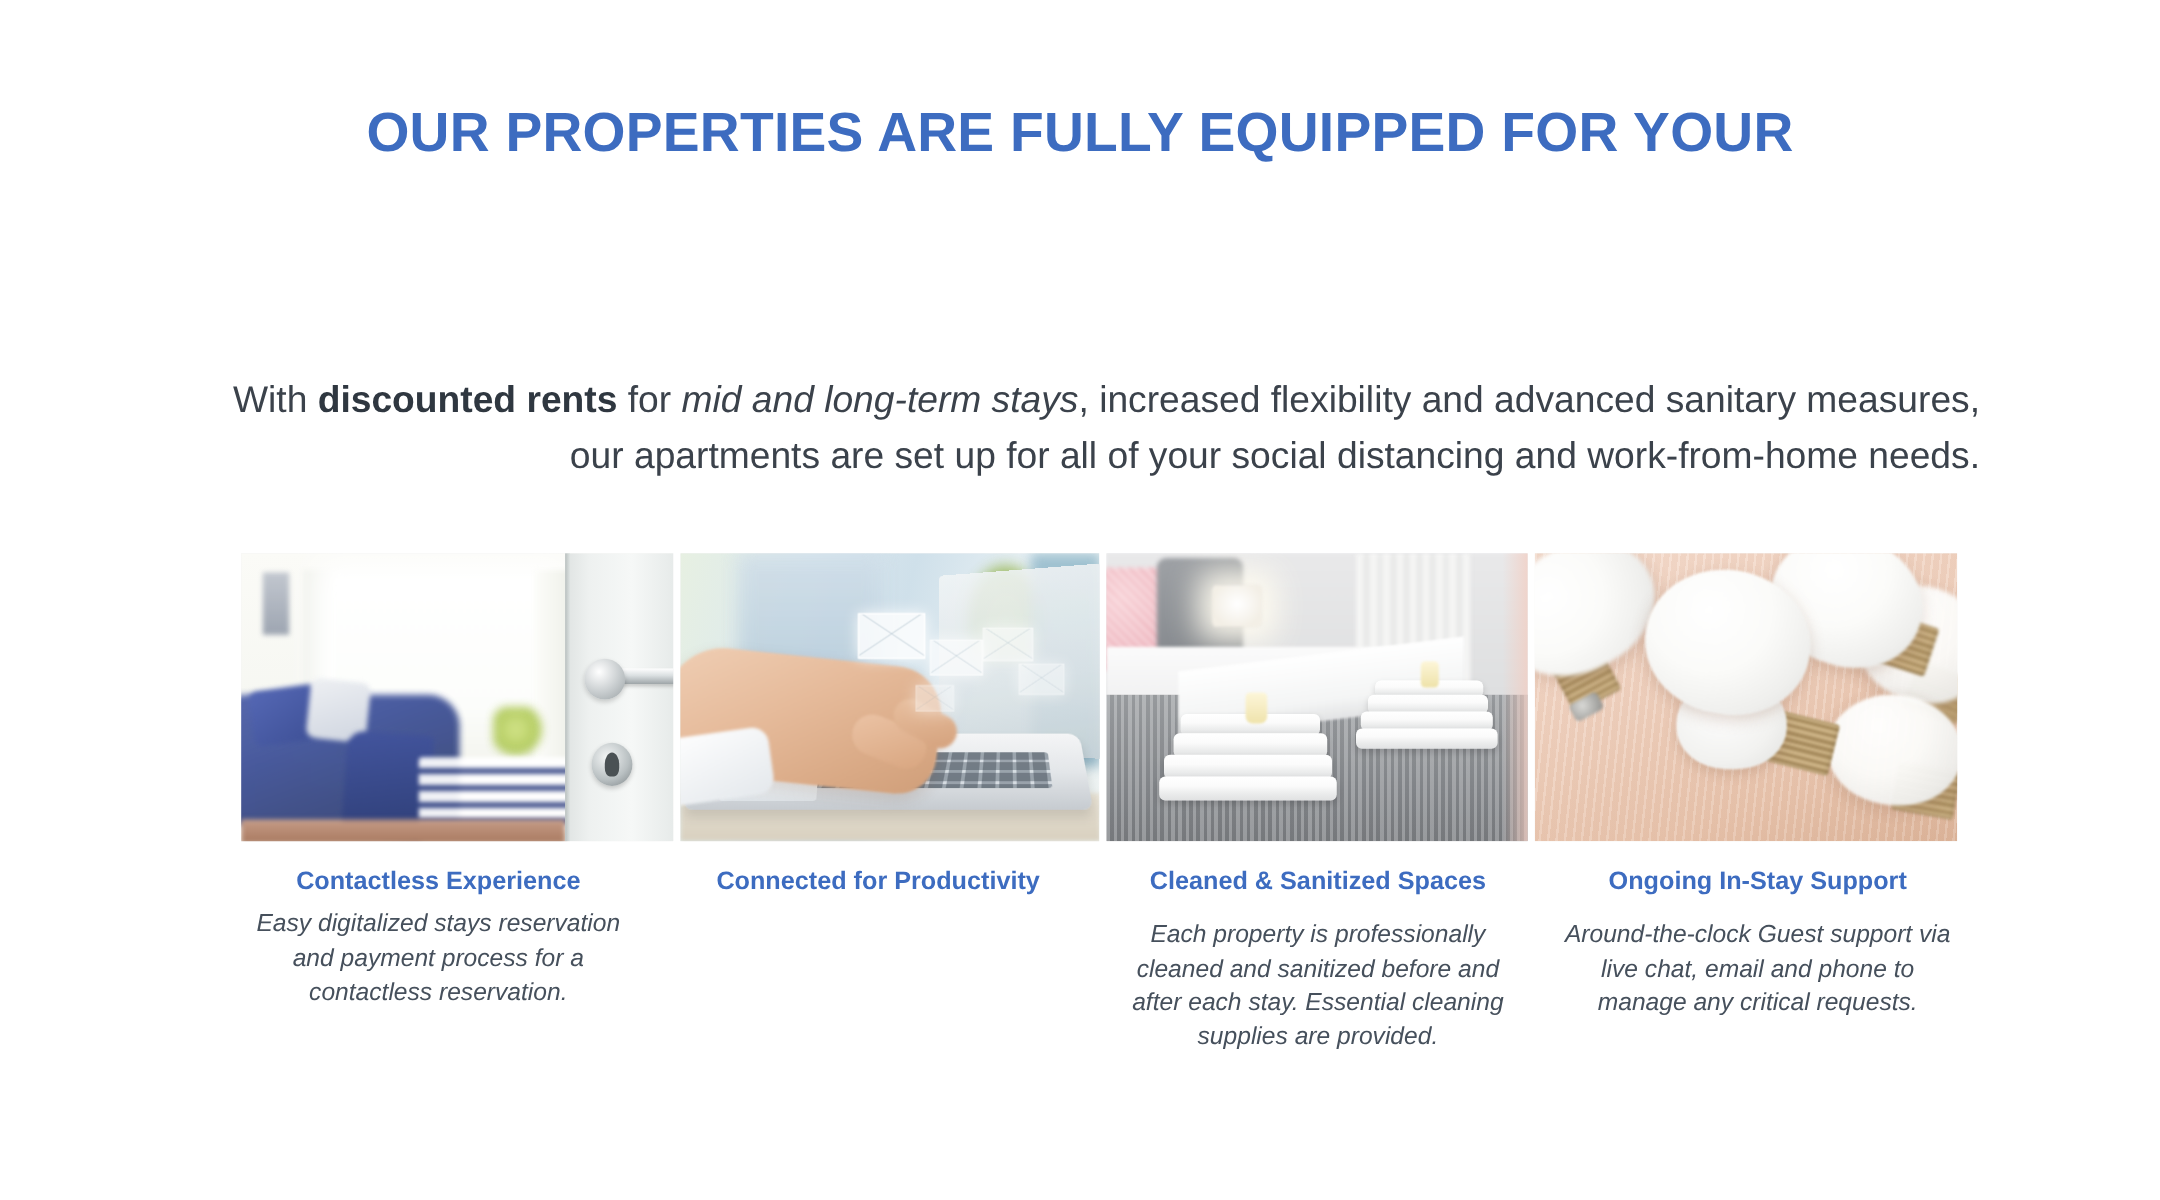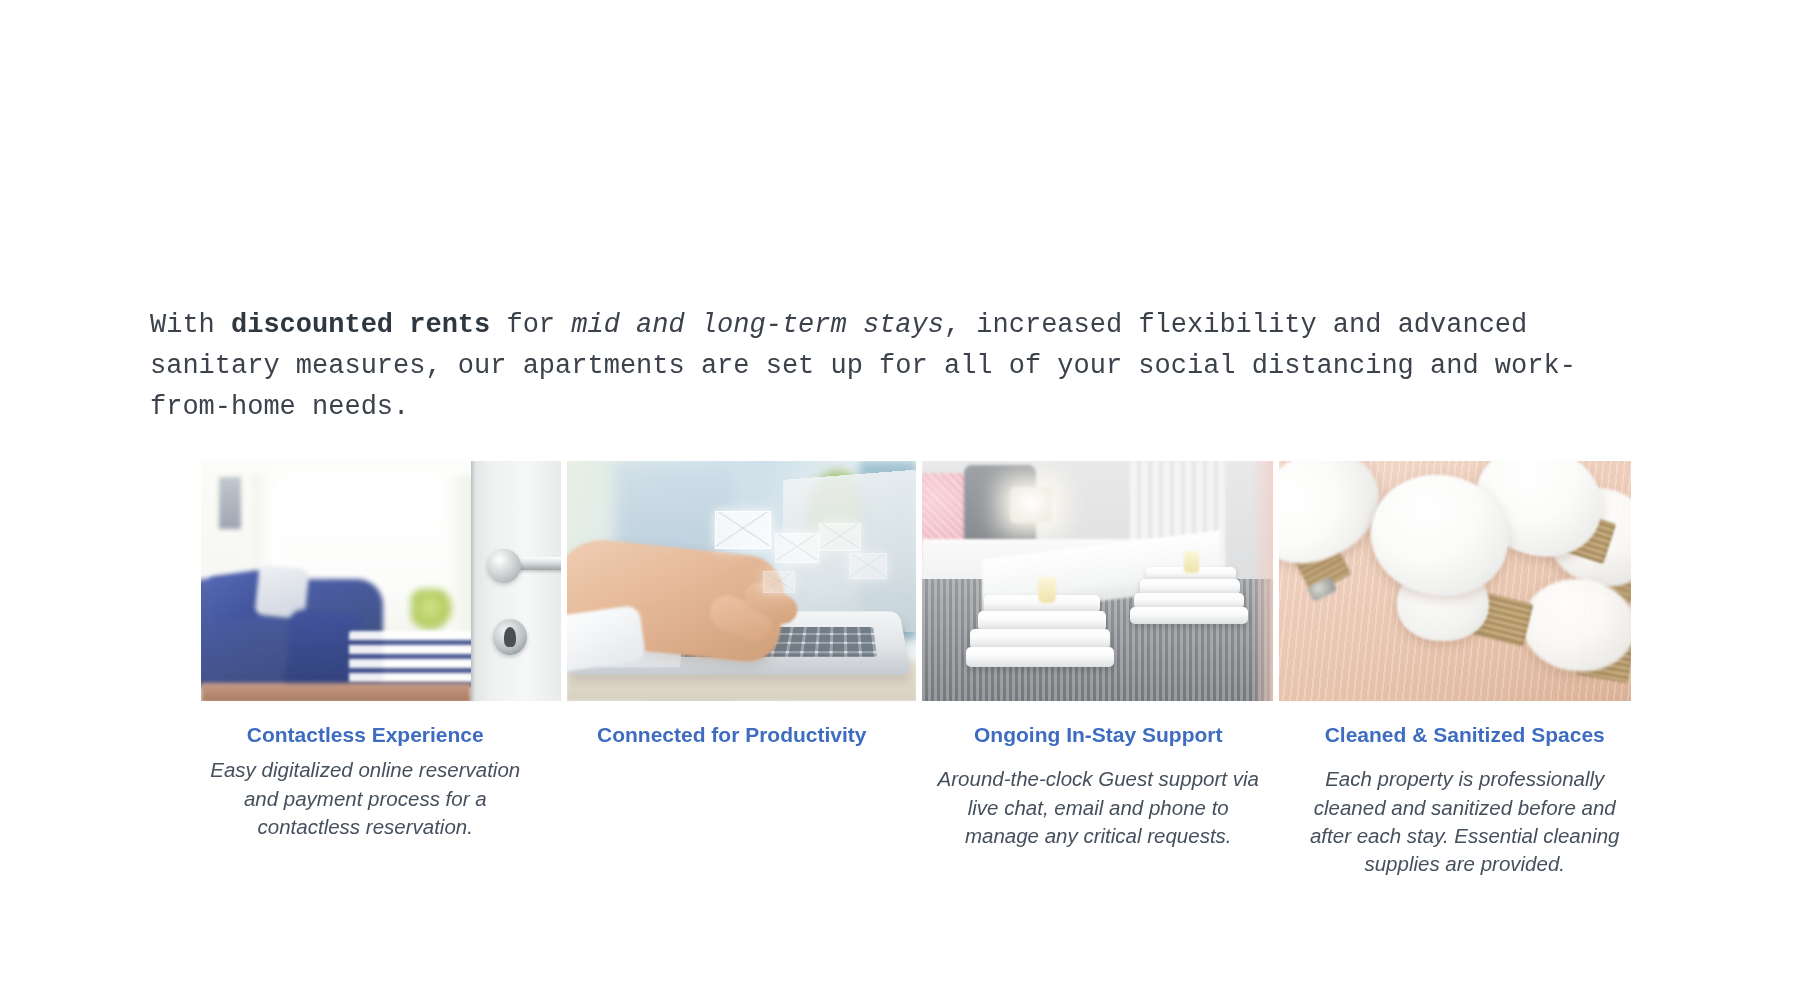--- a/index.html
+++ b/index.html
@@ -38,23 +38,23 @@
     text-transform: uppercase;
     white-space: nowrap;
   }
 
   
   .intro {
     position: absolute;
     top: 278px;
     left: 150px;
     width: 1500px;
-    text-align: left;
-    font-family: Liberation Mono, monospace;
-    font-size: 27px;
+    text-align: right;
+    font-family: Liberation Sans, sans-serif;
+    font-size: 31px;
     line-height: 1.52;
     color: #3b424b;
     font-weight: 400;
   }
   .intro b { font-weight: bold; color: #2f3740; }
   .intro i { font-style: italic; }
 
   
   .strip {
     position: absolute;
@@ -435,20 +435,21 @@
   .caption-col.c2 .cap-body,
   .caption-col.c3 .cap-body,
   .caption-col.c4 .cap-body { margin-top: 17px; }
 </style>
 </head>
 <body>
 
 <div class="slide">
 
   <div class="title-block">
+    <div class="title-line">OUR PROPERTIES ARE FULLY EQUIPPED FOR YOUR</div>
   </div>
 
   <p class="intro"><span>With </span><b>discounted rents</b><span> for </span><i>mid and long-term stays</i><span>, increased flexibility and advanced sanitary measures, our apartments are set up for all of your social distancing and work-from-home needs.</span></p>
 
   <div class="strip">
 
     <div class="photo p1">
       <div class="layer p1-room"></div>
       <div class="layer p1-curtain-l"></div>
       <div class="layer p1-window"></div>
@@ -528,28 +529,28 @@
       <div class="layer bulb-base b2-base"></div>
       <div class="layer b2-neck"></div>
       <div class="layer bulb-glass b2-glass"></div>
     </div>
 
   </div>
 
   <div class="captions">
     <div class="caption-col c1">
       <div class="cap-head">Contactless Experience</div>
-      <div class="cap-body">Easy digitalized online reservation and payment process for a contactless reservation.</div>
+      <div class="cap-body">Easy digitalized stays reservation and payment process for a contactless reservation.</div>
     </div>
     <div class="caption-col c2">
       <div class="cap-head">Connected for Productivity</div>
+    </div>
+    <div class="caption-col c3">
+      <div class="cap-head">Cleaned &amp; Sanitized Spaces</div>
+      <div class="cap-body">Each property is professionally cleaned and sanitized before and after each stay.  Essential cleaning supplies are provided.</div>
     </div>
     <div class="caption-col c4">
       <div class="cap-head">Ongoing In-Stay Support</div>
       <div class="cap-body">Around-the-clock Guest support via live chat, email and phone to manage any critical requests.</div>
     </div>
-    <div class="caption-col c3">
-      <div class="cap-head">Cleaned &amp; Sanitized Spaces</div>
-      <div class="cap-body">Each property is professionally cleaned and sanitized before and after each stay.  Essential cleaning supplies are provided.</div>
-    </div>
   </div>
 
 </div>
 
 </body></html>

